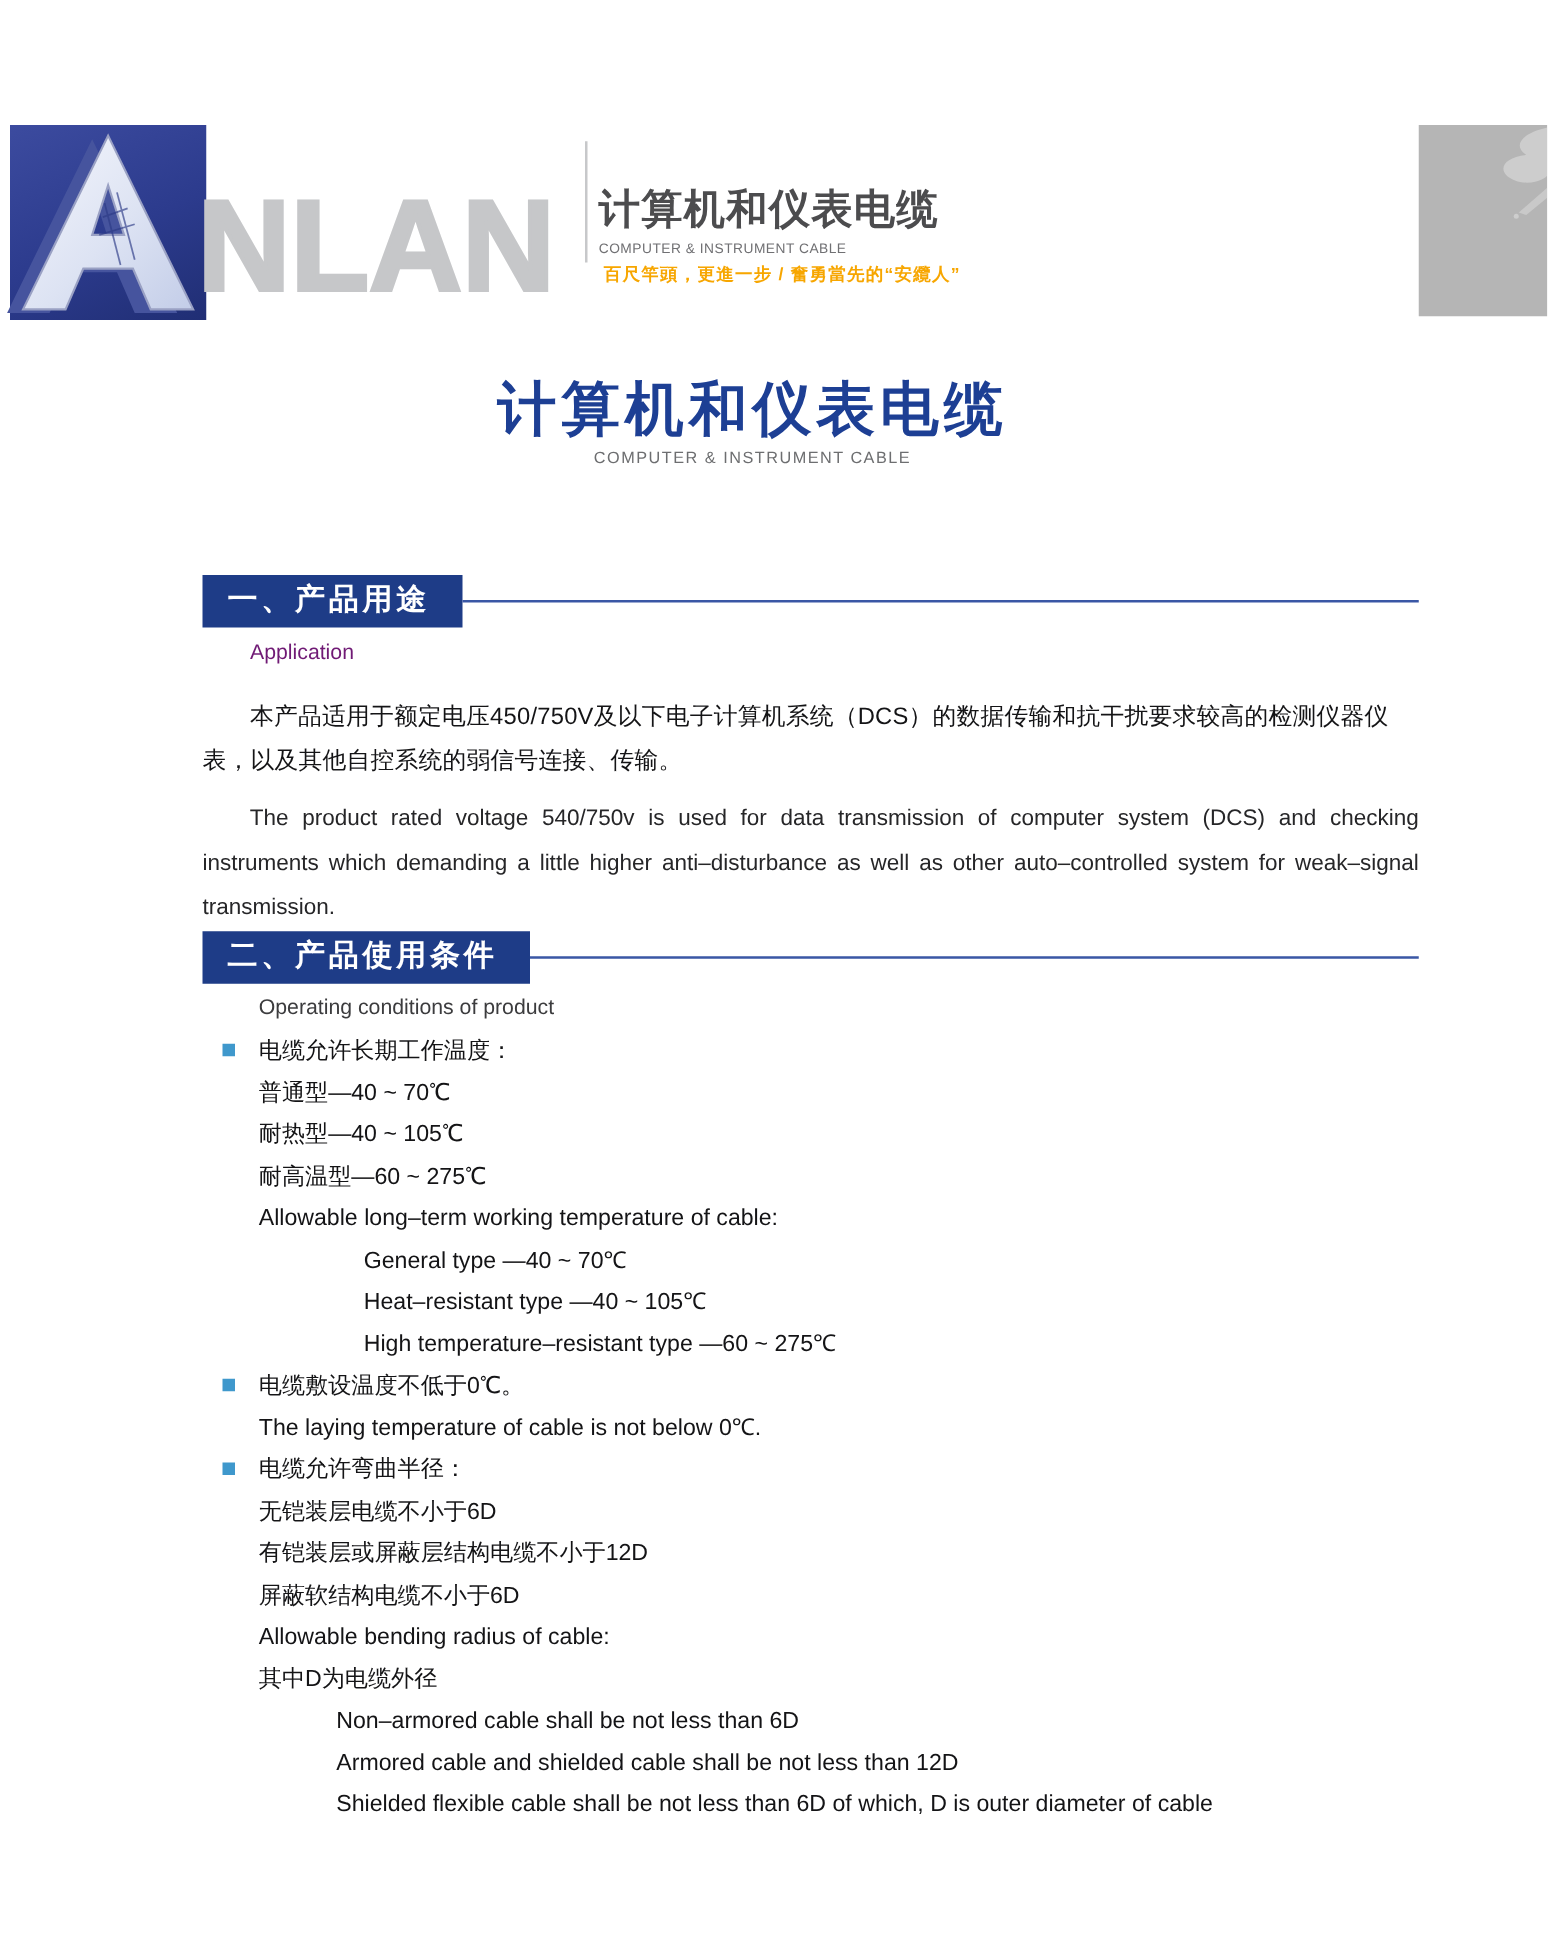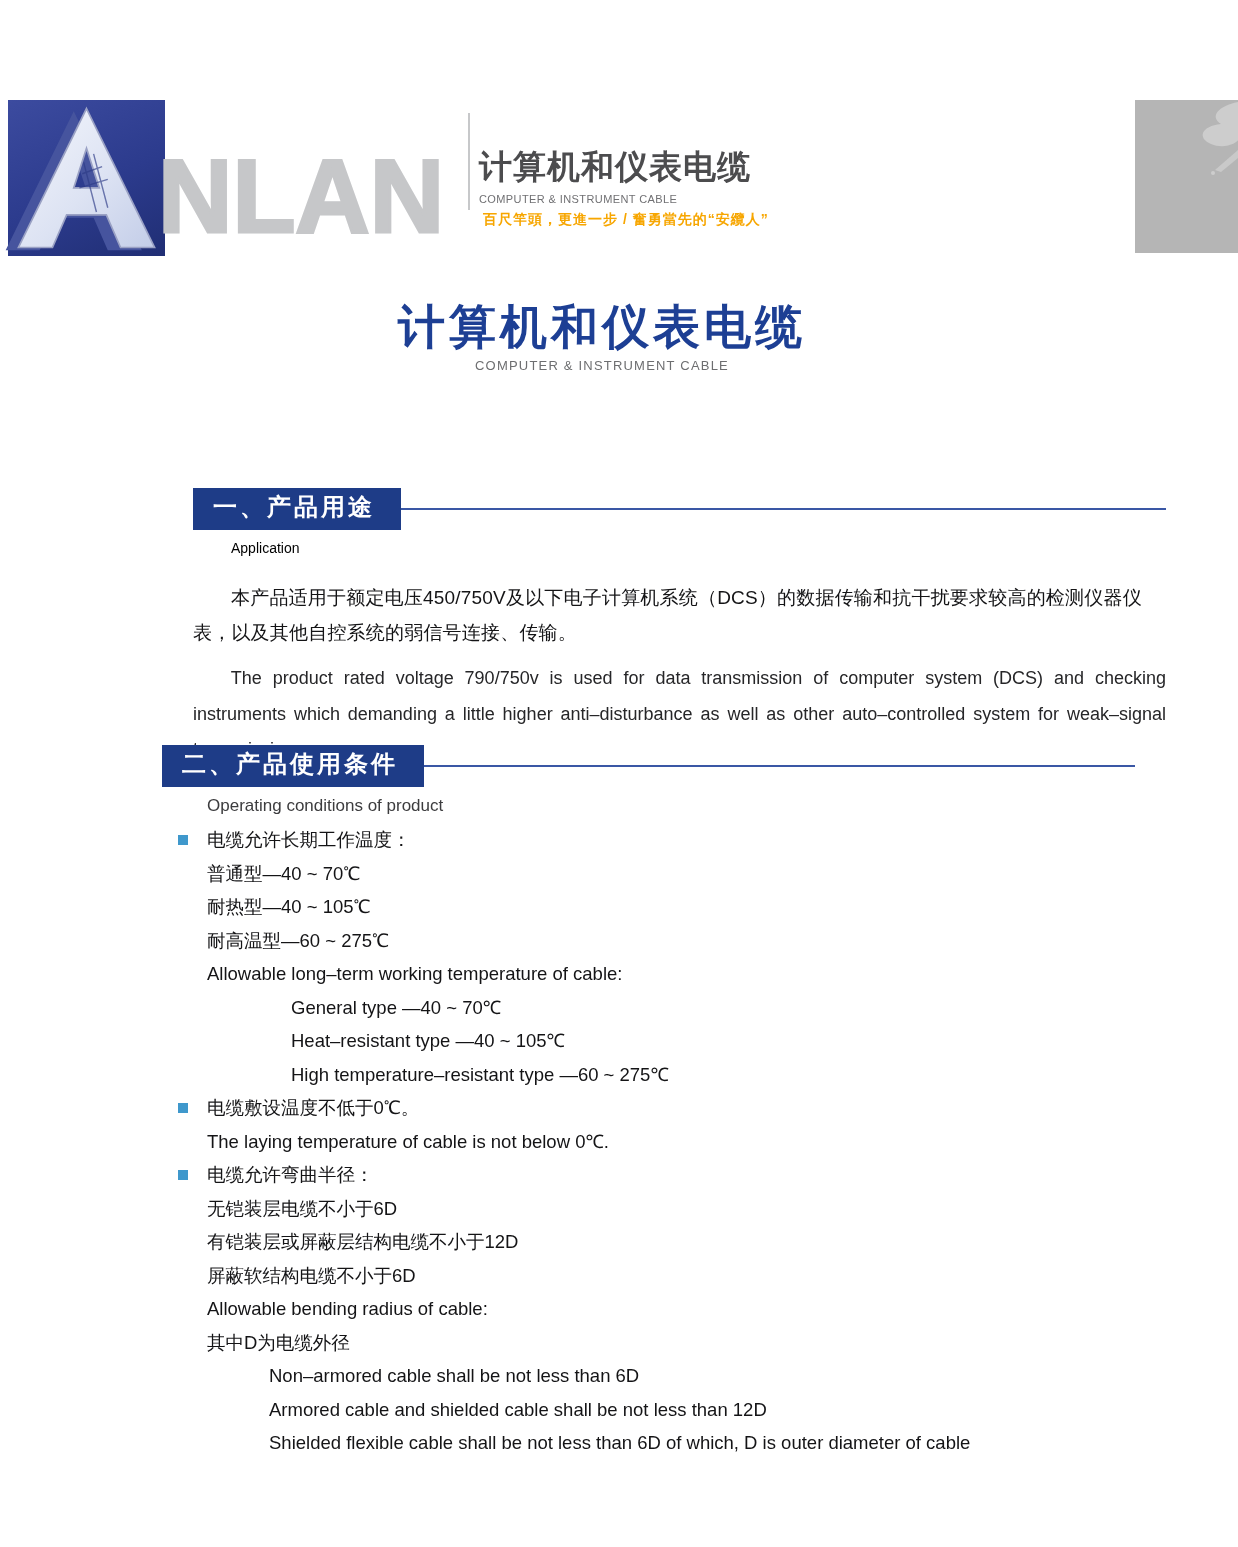--- a/index.html
+++ b/index.html
@@ -22,27 +22,27 @@
   .corner-photo svg { position:absolute; right:0; top:0; }
 
   
   .main-title { position:absolute; left:0; top:296px; width:100%; text-align:center;
     font-size:47px; font-weight:900; color:#1d3f94; letter-spacing:4px; transform:translateX(-17px); }
   .main-sub { position:absolute; left:0; top:358px; width:100%; text-align:center;
     font-size:13px; color:#6d6e70; letter-spacing:1.2px; transform:translateX(-17px); }
 
   
   .section { position:absolute; left:162px; width:973px; }
-  #sec1 { top:488px;margin-left:31px; }
+  #sec1 { top:460px; }
   #sec2 { top:745px; }
   .sec-head { display:flex; align-items:center; }
   .sec-box { background:#1e3c87; color:#ffffff; font-size:24px; font-weight:700;
     letter-spacing:3px; padding:3px 26px 7px 20px; white-space:nowrap; }
   .sec-line { flex:1; height:2px; background:#3a57a5; }
-  .en-label { margin:10px 0 0 38px; font-size:14px; color:#000000; }
+  .en-label { margin:10px 0 0 38px; font-size:17px; color:#701a75; }
   .para-cn { margin-top:24px; font-size:19px; line-height:35px; color:#141416;
     text-indent:2em; letter-spacing:0.2px; }
   .para-en { margin-top:11px; font-size:18px; line-height:35.5px; color:#262628;
     text-indent:2.1em; text-align:justify; }
 
   
   .cond-label { margin:9px 0 0 45px; font-size:17px; color:#3c3c3e; }
   .cond-list { margin-top:7px; }
   .line { position:relative; padding-left:45px; line-height:33.5px; font-size:18.5px; color:#141416; }
   .line.deep { padding-left:129px; }
@@ -91,21 +91,21 @@
   <div class="main-title">计算机和仪表电缆</div>
   <div class="main-sub">COMPUTER &amp; INSTRUMENT CABLE</div>
 
   <div class="section" id="sec1">
     <div class="sec-head">
       <div class="sec-box">一、产品用途</div>
       <div class="sec-line"></div>
     </div>
     <div class="en-label">Application</div>
     <div class="para-cn">本产品适用于额定电压450/750V及以下电子计算机系统（DCS）的数据传输和抗干扰要求较高的检测仪器仪表，以及其他自控系统的弱信号连接、传输。</div>
-    <div class="para-en">The product rated voltage 790/750v is used for data transmission of computer system (DCS) and checking instruments which demanding a little higher anti–disturbance as well as other auto–controlled system for weak–signal transmission.</div>
+    <div class="para-en">The product rated voltage 540/750v is used for data transmission of computer system (DCS) and checking instruments which demanding a little higher anti–disturbance as well as other auto–controlled system for weak–signal transmission.</div>
   </div>
 
   <div class="section" id="sec2">
     <div class="sec-head">
       <div class="sec-box">二、产品使用条件</div>
       <div class="sec-line"></div>
     </div>
     <div class="cond-label">Operating conditions of product</div>
     <div class="cond-list">
         <div class="line bullet">

